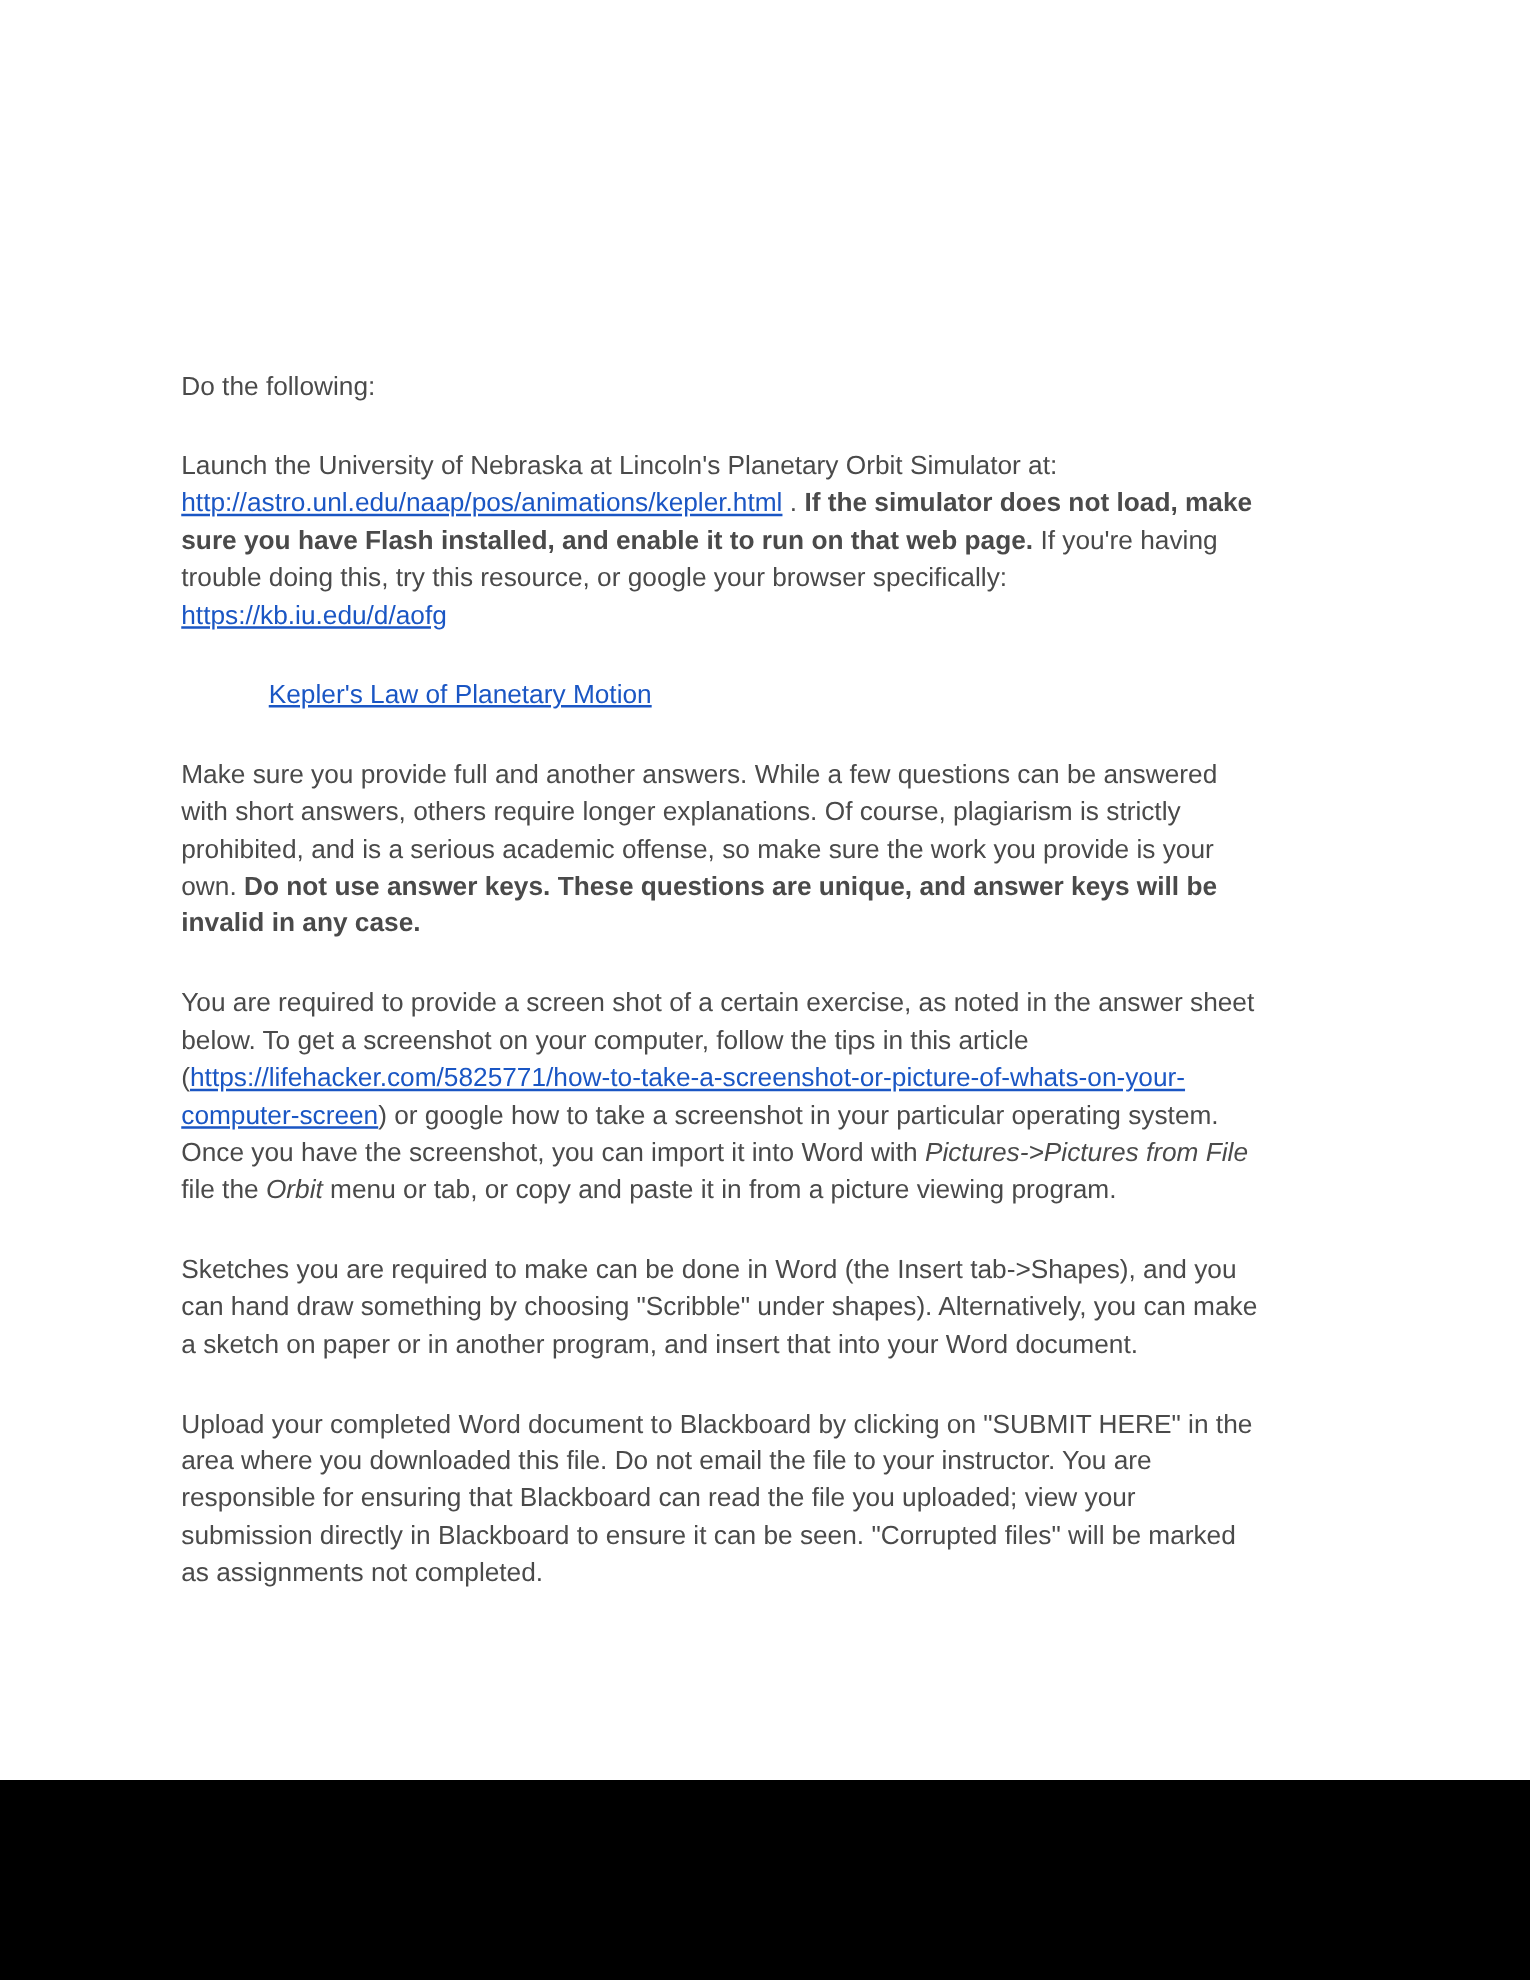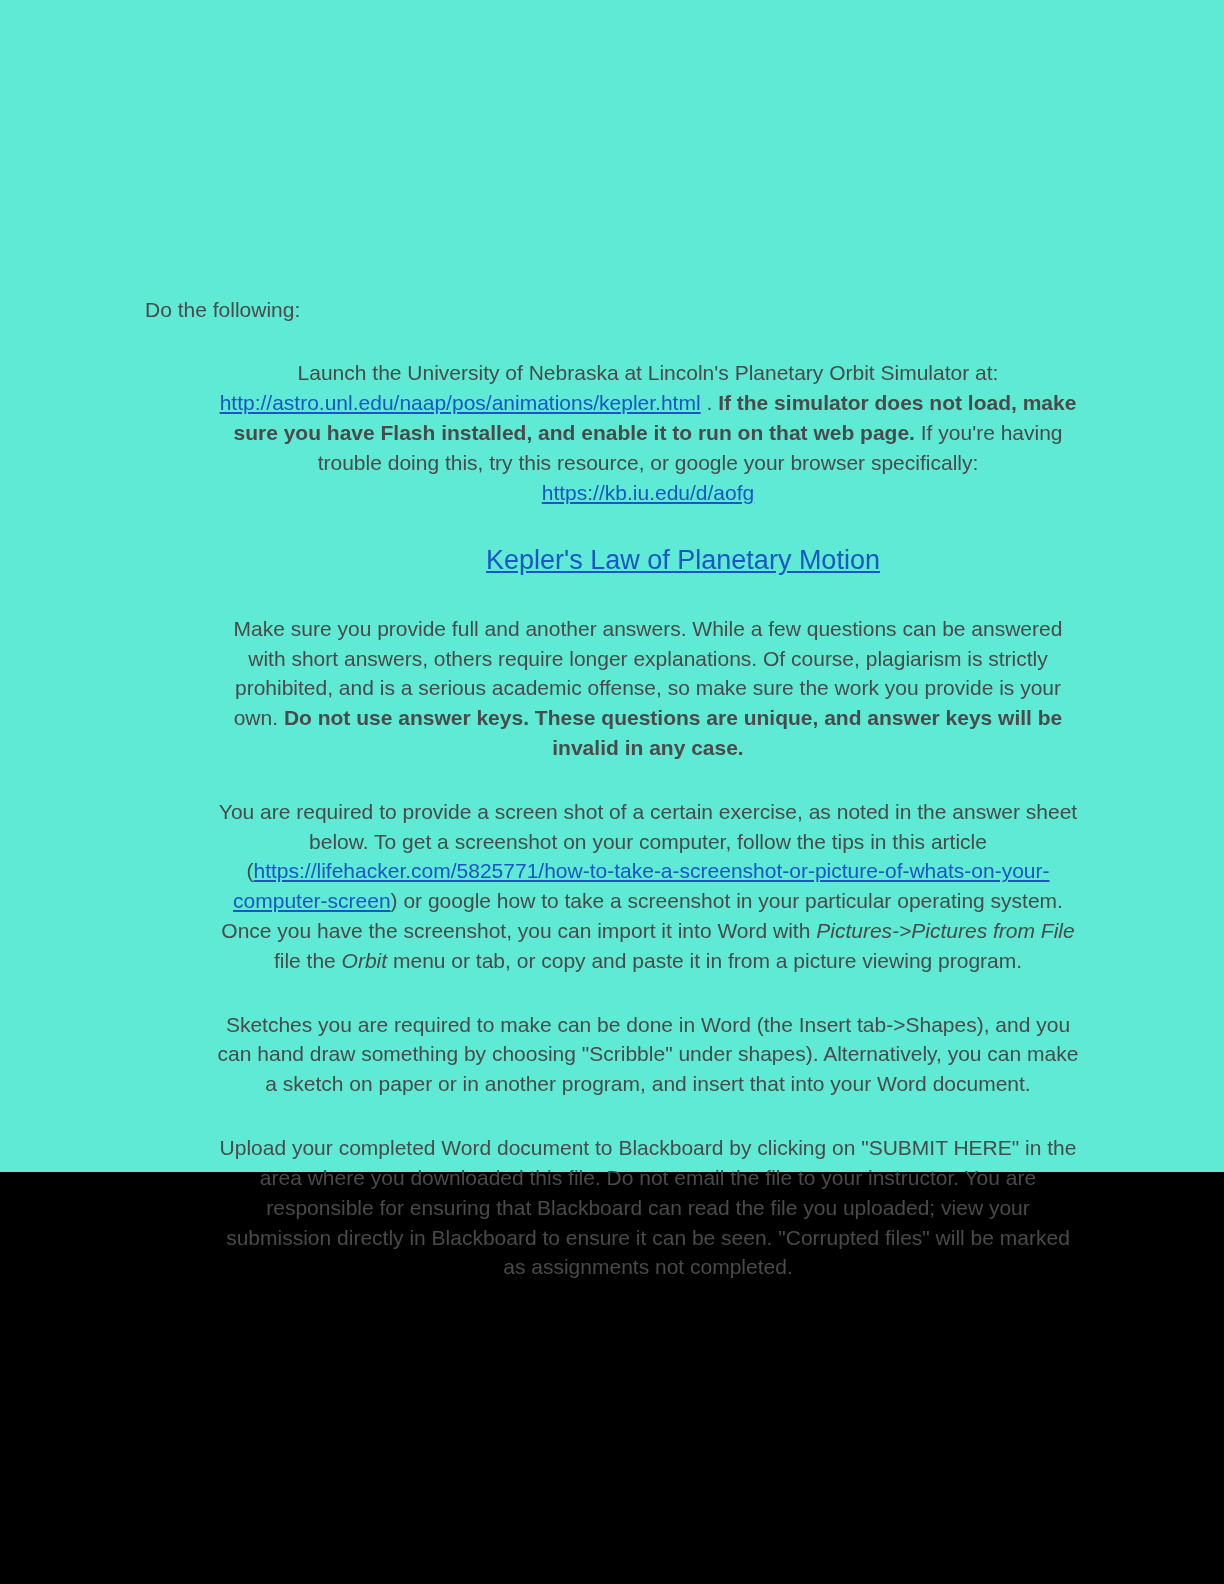--- a/index.html
+++ b/index.html
@@ -10,39 +10,37 @@
   body {
     width: 1224px;
     height: 1584px;
     font-family: "Liberation Sans", sans-serif;
     color: #3a3a3a;
     overflow: hidden;
   }
   .page {
     position: relative;
     width: 1224px;
-    height: 1172px;
-    background: #5eead4;
+    height: 1424px;
+    background: #ffffff;
   }
   .content {
     position: absolute;
     left: 145px;
     top: 296px;
     width: 935px;
   }
   .intro {
     font-size: 21px;
     line-height: 1.35;
     color: #4a4a4a;
     margin: 0 0 34px 0;
   }
   .indent {
-    margin-left: 72px;
     width: 862px;
-    text-align: center;
   }
   p.para {
     font-size: 21px;
     line-height: 1.42;
     color: #4a4a4a;
     margin: 0 0 34px 0;
   }
   p.para.tight {
     margin-bottom: 8px;
   }
@@ -56,21 +54,21 @@
     color: #4a4a4a;
   }
   .italic {
     font-style: italic;
   }
   .linklist {
     margin: 0 0 34px 0;
     padding-left: 70px;
   }
   .linklist div {
-    font-size: 27px;
+    font-size: 21px;
     line-height: 1.42;
     margin-bottom: 2px;
   }
 </style>
 </head>
 <body>
 
 <div class="page">
   <div class="content">
 

